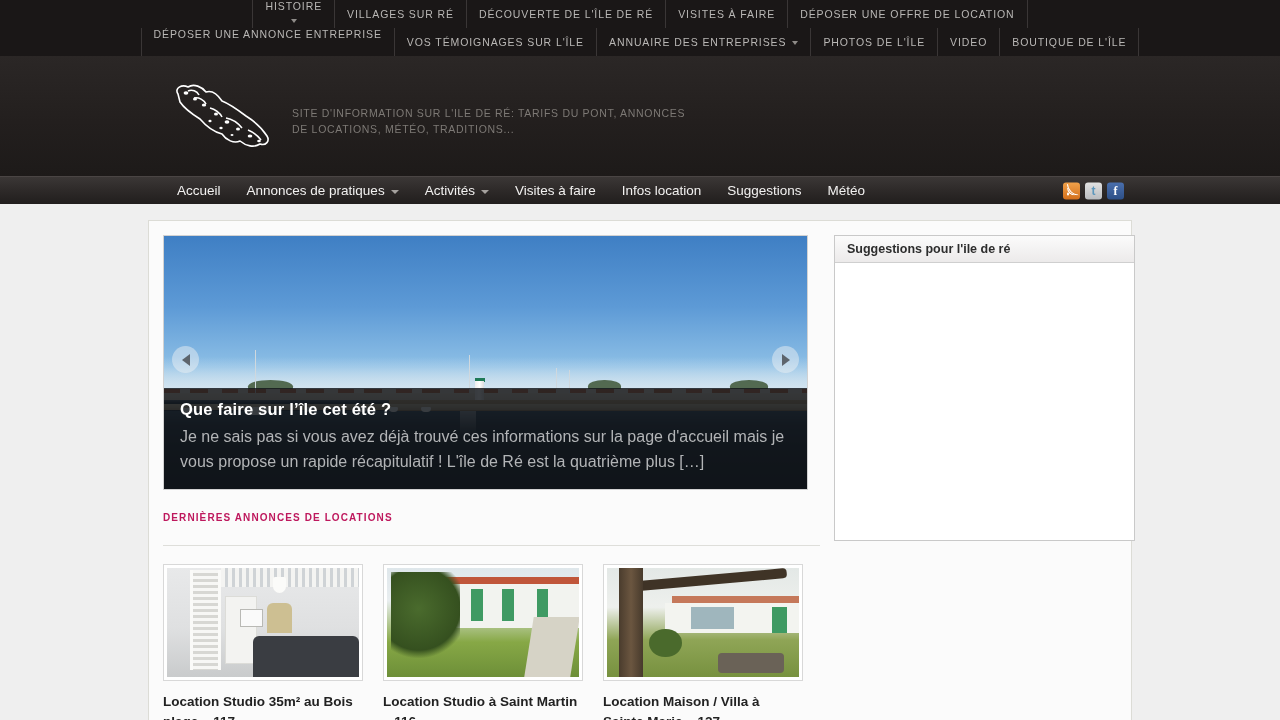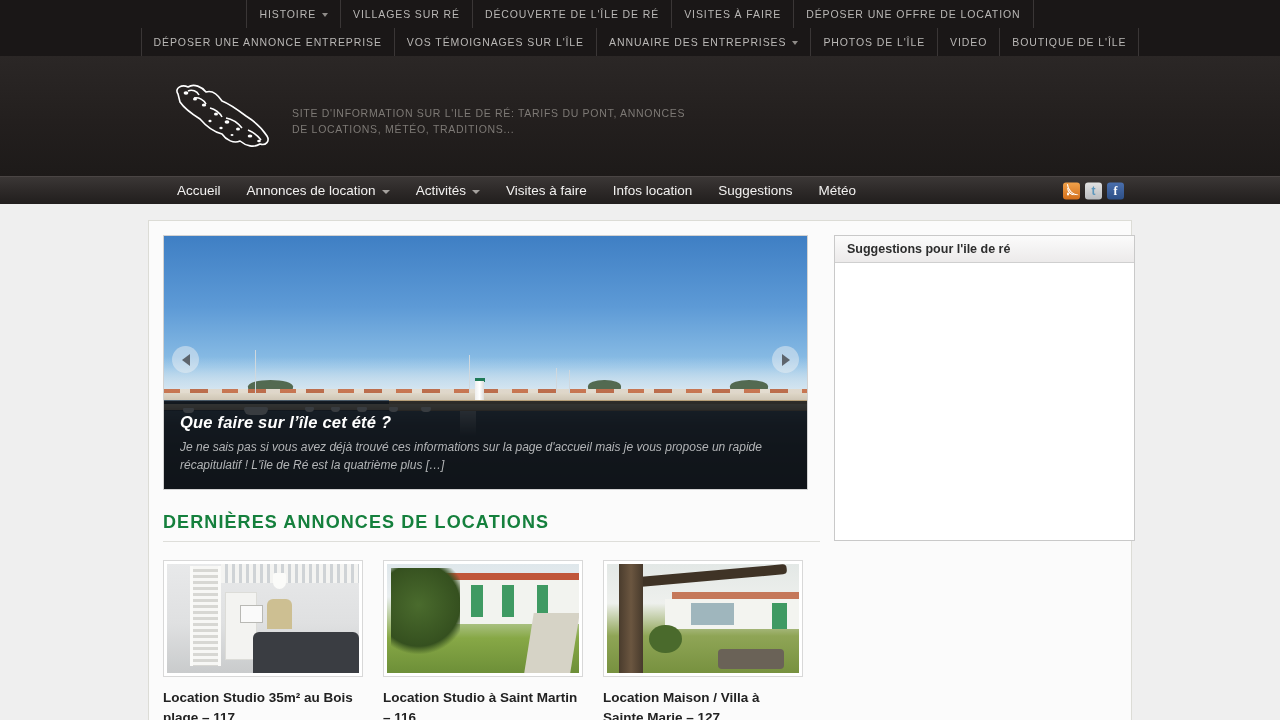--- a/index.html
+++ b/index.html
@@ -29,21 +29,21 @@
     gap: 6px;
     padding: 0 12px;
     color: #b9b7b5;
     font-size: 10.5px;
     letter-spacing: 0.9px;
     text-transform: uppercase;
     white-space: nowrap;
     border-right: 1px solid #3a3636;
     height: 100%;
   }
-  .topnav-item:first-child { border-left: 1px solid #3a3636; }
+  .topnav-item:first-child { border-left: 1px solid #3a3636; flex-direction: column; }
   .caret-sm {
     width: 0; height: 0;
     border-left: 3.5px solid transparent;
     border-right: 3.5px solid transparent;
     border-top: 4px solid #8e8b88;
     display: inline-block;
     position: relative;
     top: 1px;
   }
 
@@ -217,45 +217,44 @@
     position:absolute; left:46%; top:69%; width:16px; height:10%;
     background: linear-gradient(to bottom, rgba(255,255,255,.45), rgba(255,255,255,0));
   }
   .boat {
     position:absolute; background:#eef1f3; border-radius: 2px 2px 6px 6px;
   }
   .slider-caption {
     position:absolute; left:0; right:0; bottom:0;
     background: rgba(16,20,24,0.82);
     padding: 12px 16px 14px;
-    font-style: italic;
   }
   .cap-title {
     color:#fff; font-size:16.5px; font-weight:bold; letter-spacing:.2px;
     margin-bottom:6px;
   }
-  .cap-text { color:#b2b4b6; font-size:12px; line-height:1.55; }
+  .cap-text { color:#b2b4b6; font-size:16px; line-height:1.55; }
   .arrow-btn {
     position:absolute; top: 110px;
     width:27px; height:27px; border-radius:50%;
     background: rgba(245,245,245,0.45);
     display:flex; align-items:center; justify-content:center;
   }
   .arrow-btn.prev { left: 8px; }
   .arrow-btn.next { right: 8px; }
   .tri-l { width:0;height:0;border-top:6px solid transparent;border-bottom:6px solid transparent;border-right:8px solid rgba(60,62,65,0.75); }
   .tri-r { width:0;height:0;border-top:6px solid transparent;border-bottom:6px solid transparent;border-left:8px solid rgba(60,62,65,0.75); }
 
   
   .sec-head {
     margin-top: 22px;
-    padding-bottom: 8px;
+    padding-bottom: 22px;
     border-bottom: 1px solid #dededa;
-    color: #15803d;
-    font-size: 18px;
+    color: #be185d;
+    font-size: 10px;
     font-weight: bold;
     letter-spacing: 1.1px;
     text-transform: uppercase;
   }
 
   
   .listings { display:flex; gap: 20px; margin-top: 18px; }
   .card { width: 200px; }
   .card-thumb {
     width:200px; height:117px;
@@ -397,21 +396,21 @@
     </div>
   </div>
 </header>
 
 <nav class="mainnav">
   <div class="mainnav-inner">
     <a class="mn-item">
       <span>Accueil</span>
     </a>
     <a class="mn-item">
-      <span>Annonces de location</span>
+      <span>Annonces de pratiques</span>
       <span class="caret-md"></span>
     </a>
     <a class="mn-item">
       <span>Activités</span>
       <span class="caret-md"></span>
     </a>
     <a class="mn-item">
       <span>Visites à faire</span>
     </a>
     <a class="mn-item">

